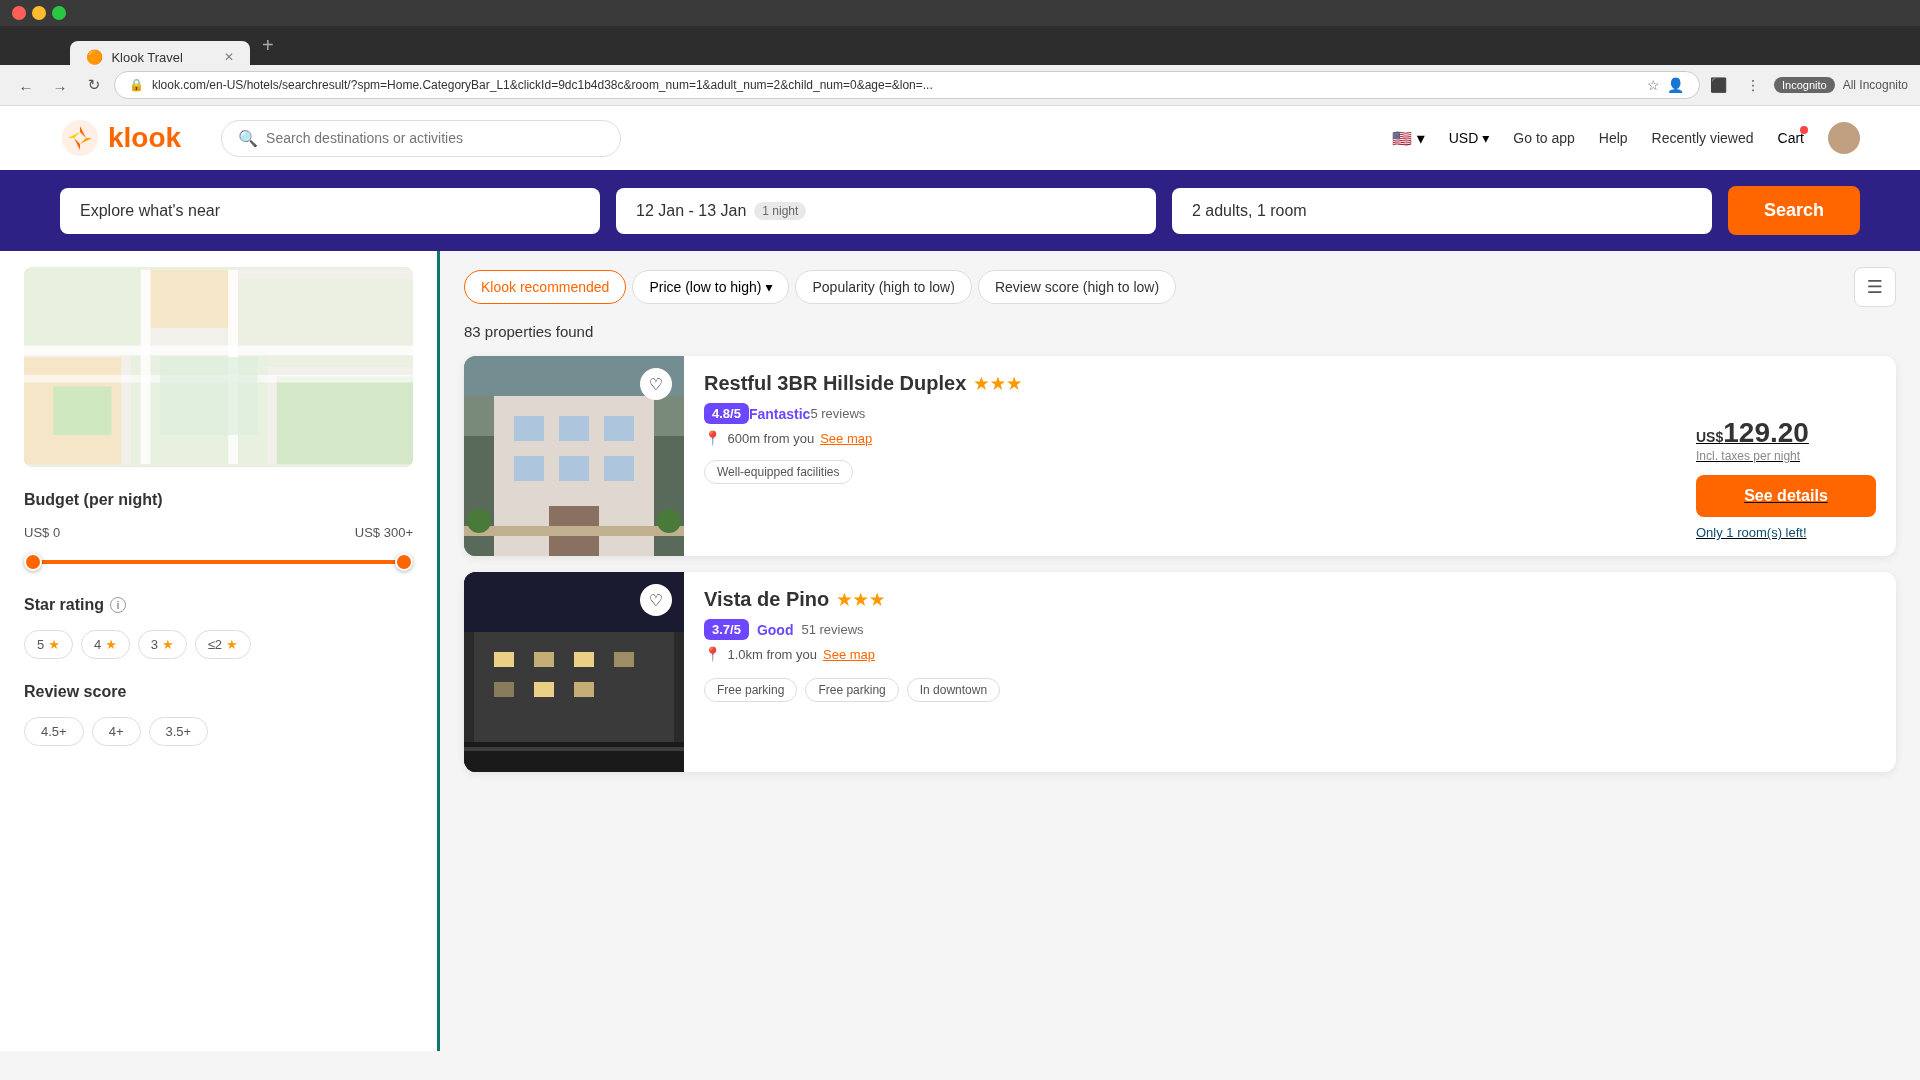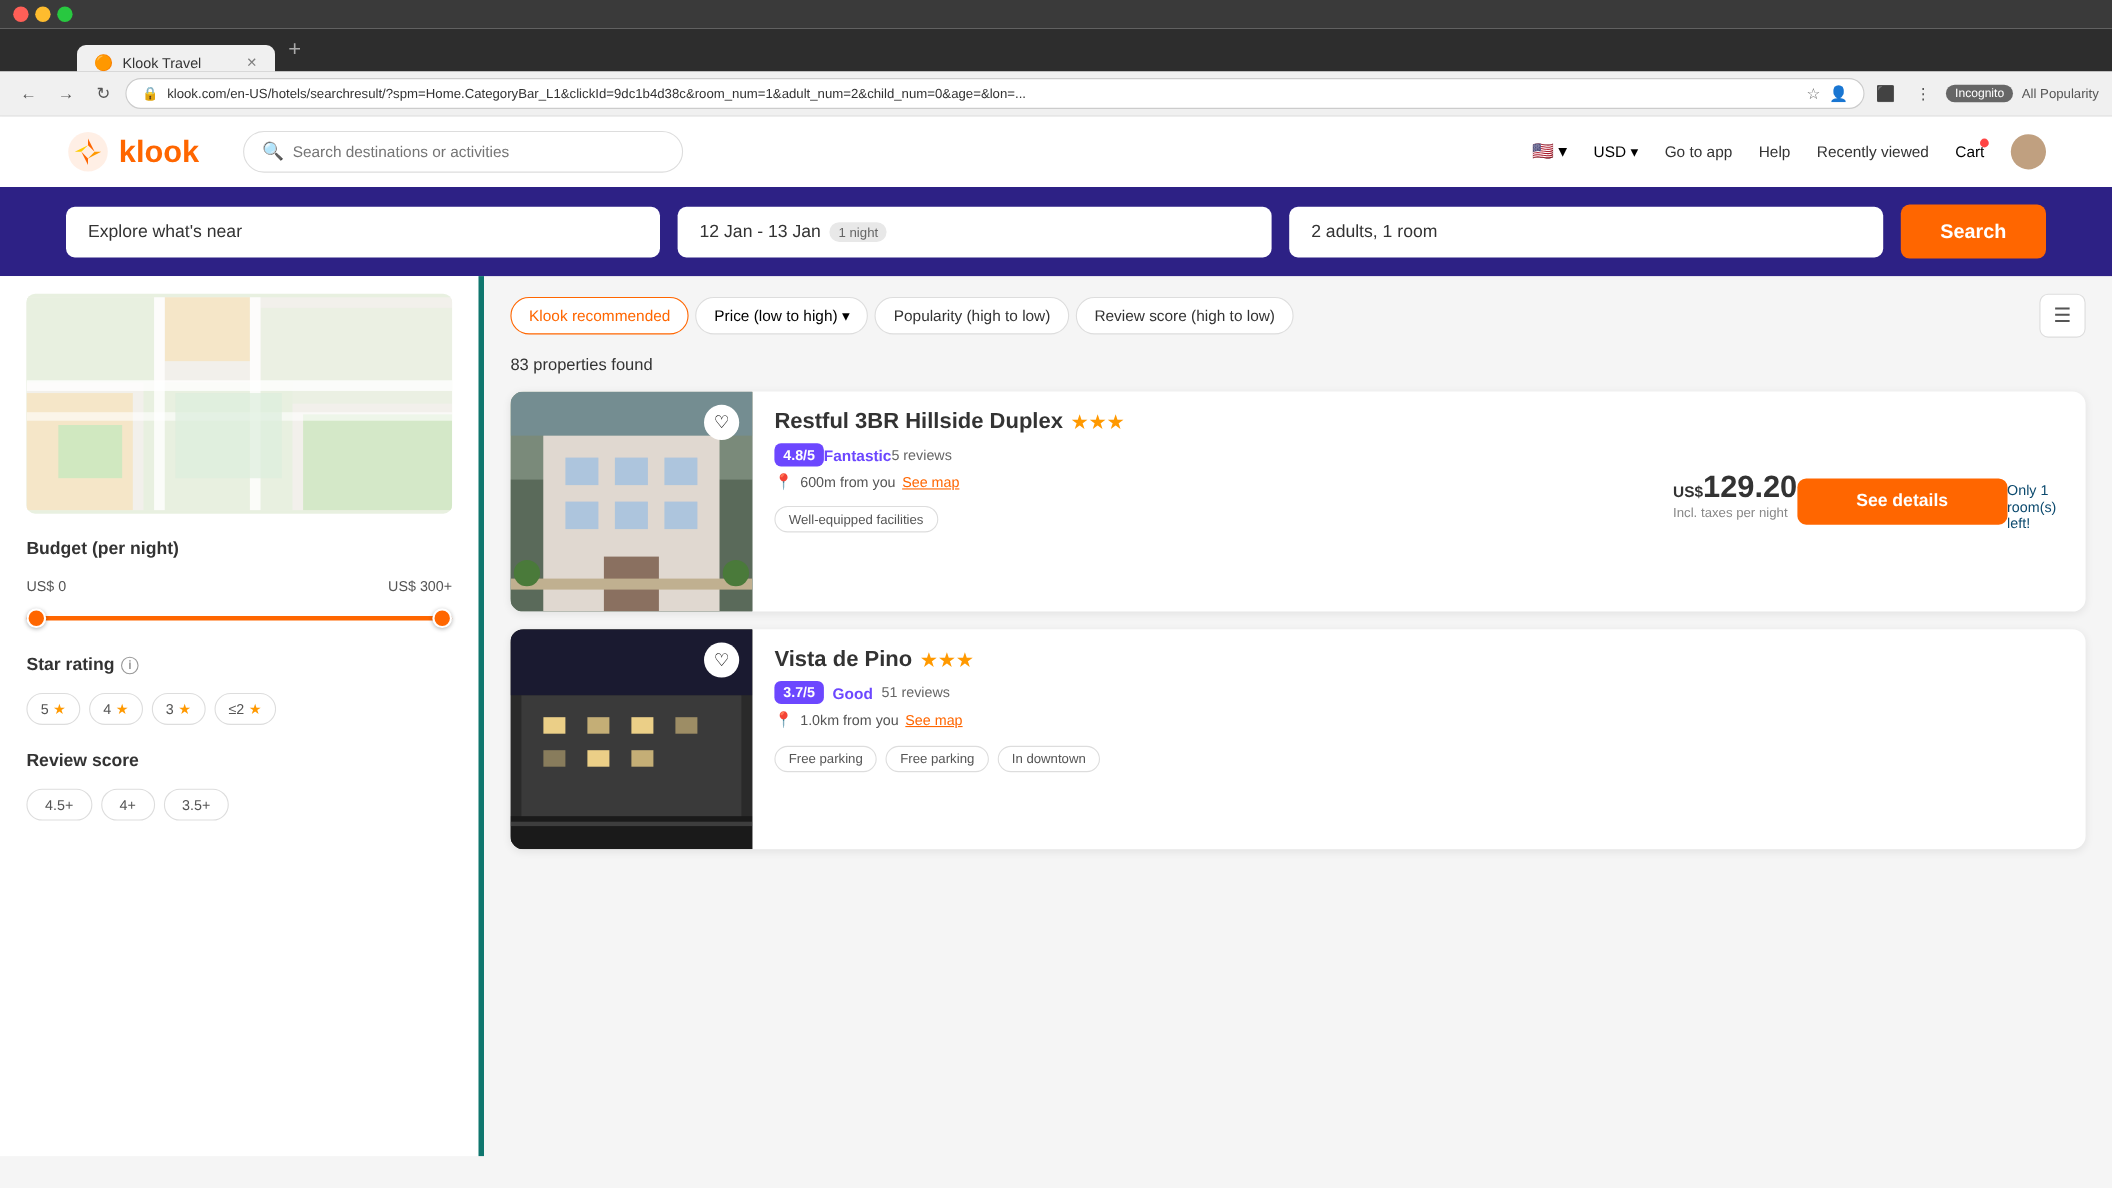--- a/index.html
+++ b/index.html
@@ -25,21 +25,21 @@
     .search-field-location { flex: 1; min-width: 360px; }
     .search-field-dates { flex: 1; min-width: 380px; }
     .search-field-guests { flex: 1; min-width: 300px; }
     .search-field-badge { background: #e8e8e8; border-radius: 12px; padding: 2px 8px; font-size: 12px; color: #666; }
     .search-btn { background: #ff6600; color: white; border: none; border-radius: 8px; padding: 14px 36px; font-size: 18px; font-weight: 600; cursor: pointer; }
 
     
     .main-content { display: flex; padding: 0; }
 
     
-    .sidebar { width: 440px; padding: 16px 24px; background: white; min-height: 800px; flex-shrink: 0; border-right: 5px solid #0f766e; }
+    .sidebar { width: 440px; padding: 16px 24px; background: white; min-height: 800px; flex-shrink: 0; border-right: 3px solid #0f766e; }
     .map-preview { width: 100%; height: 200px; border-radius: 8px; overflow: hidden; background: #e8f0e0; margin-bottom: 24px; }
     .filter-section { margin-bottom: 24px; }
     .filter-title { font-size: 16px; font-weight: 600; color: #333; margin-bottom: 16px; display: flex; align-items: center; gap: 6px; }
     .filter-title .info-icon { width: 16px; height: 16px; border-radius: 50%; border: 1px solid #999; color: #999; font-size: 11px; display: flex; align-items: center; justify-content: center; }
     .budget-range { display: flex; justify-content: space-between; font-size: 13px; color: #555; margin-bottom: 12px; }
     .slider-container { position: relative; height: 20px; display: flex; align-items: center; }
     .slider-track { width: 100%; height: 4px; background: #ff6600; border-radius: 2px; position: relative; }
     .slider-thumb { width: 18px; height: 18px; border-radius: 50%; background: #ff6600; border: 2px solid white; box-shadow: 0 1px 4px rgba(0,0,0,0.3); position: absolute; cursor: pointer; top: 50%; transform: translateY(-50%); }
     .slider-thumb.left { left: 0; }
     .slider-thumb.right { right: 0; }
@@ -66,21 +66,21 @@
     .property-info { flex: 1; padding: 16px 20px; }
     .property-name { font-size: 20px; font-weight: 600; color: #333; display: flex; align-items: center; gap: 8px; margin-bottom: 8px; }
     .stars { display: flex; gap: 2px; }
     .star-filled { color: #ff9900; font-size: 16px; }
     .rating-badge { background: #6c47ff; color: white; padding: 3px 8px; border-radius: 6px; font-size: 13px; font-weight: 600; }
     .rating-text { font-size: 14px; color: #6c47ff; font-weight: 600; }
     .review-count { font-size: 13px; color: #666; }
     .property-meta { display: flex; align-items: center; gap: 6px; font-size: 13px; color: #555; margin: 6px 0; }
     .see-map-link { color: #ff6600; text-decoration: underline; cursor: pointer; }
     .tag { display: inline-block; border: 1px solid #ddd; border-radius: 16px; padding: 4px 12px; font-size: 12px; color: #555; margin-top: 8px; }
-    .property-price-area { padding: 16px 20px; display: flex; flex-direction: row; align-items: center; justify-content: flex-end; min-width: 220px; }
+    .property-price-area { padding: 16px 20px; display: flex; flex-direction: column; align-items: flex-start; justify-content: flex-end; min-width: 220px; text-decoration: underline; }
     .price-note { font-size: 12px; color: #888; margin-bottom: 12px; }
     .see-details-btn { background: #ff6600; color: white; border: none; border-radius: 8px; padding: 12px 24px; font-size: 16px; font-weight: 600; cursor: pointer; width: 100%; }
     .rooms-left { color: #0c4a6e; font-size: 13px; margin-top: 8px; font-weight: 500; }
     .pin-icon { color: #888; font-size: 14px; }
 
     
     .property-card2-img { background: linear-gradient(135deg, #444 0%, #222 50%, #333 100%); }
 
     
     .browser-top { background: #3a3a3a; display: flex; align-items: center; padding: 6px 12px; gap: 8px; }
@@ -135,21 +135,21 @@
     <span class="addr-text">klook.com/en-US/hotels/searchresult/?spm=Home.CategoryBar_L1&amp;clickId=9dc1b4d38c&amp;room_num=1&amp;adult_num=2&amp;child_num=0&amp;age=&amp;lon=...</span>
     <div class="addr-right">
       <span>☆</span>
       <span>👤</span>
     </div>
   </div>
   <div class="right-ctrl">
     <button class="ext-btn">⬛</button>
     <button class="ext-btn">⋮</button>
     <span class="incog-pill">Incognito</span>
-    <span class="bookmarks-btn">All Popularity</span>
+    <span class="bookmarks-btn">All Incognito</span>
   </div>
 </div>
 
 <div class="klook-header">
   <div class="klook-logo">
 
     <svg width="40" height="40" viewBox="0 0 40 40">
       <circle cx="20" cy="20" r="18" fill="#ff6600" opacity="0.1"></circle>
       <path d="M20 8 L26 20 L20 14 Z" fill="#ff6600"></path>
       <path d="M32 20 L20 26 L26 20 Z" fill="#ff9900"></path>

